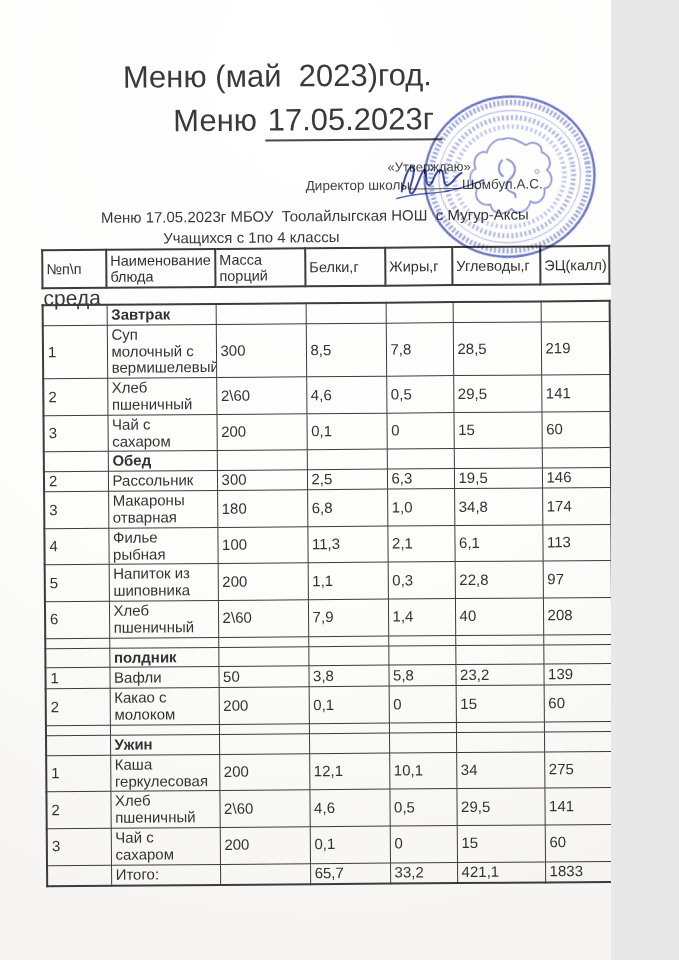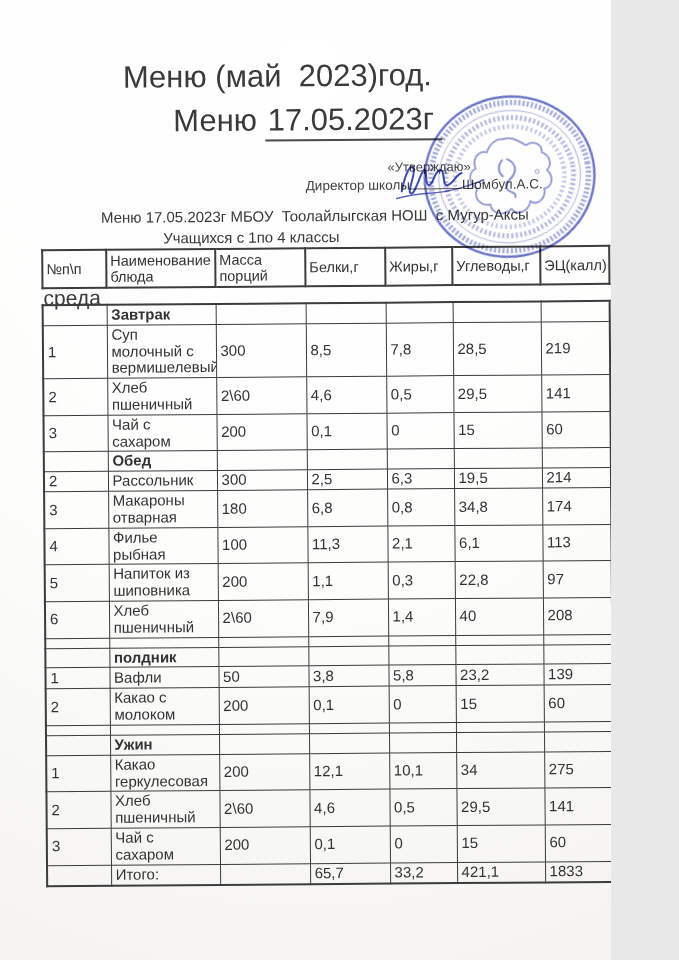--- a/index.html
+++ b/index.html
@@ -140,28 +140,28 @@
             <td></td>
             <td></td>
           </tr>
           <tr class="row-item" style="height: 20px;">
             <td>2</td>
             <td>Рассольник</td>
             <td>300</td>
             <td>2,5</td>
             <td>6,3</td>
             <td>19,5</td>
-            <td>214</td>
+            <td>146</td>
           </tr>
           <tr class="row-item" style="height: 33px;">
             <td>3</td>
             <td>Макароны отварная</td>
             <td>180</td>
             <td>6,8</td>
-            <td>0,8</td>
+            <td>1,0</td>
             <td>34,8</td>
             <td>174</td>
           </tr>
           <tr class="row-item" style="height: 20px;">
             <td>4</td>
             <td>Филье рыбная</td>
             <td>100</td>
             <td>11,3</td>
             <td>2,1</td>
             <td>6,1</td>
@@ -234,21 +234,21 @@
             <td></td>
             <td>Ужин</td>
             <td></td>
             <td></td>
             <td></td>
             <td></td>
             <td></td>
           </tr>
           <tr class="row-item" style="height: 36px;">
             <td>1</td>
-            <td>Какао геркулесовая</td>
+            <td>Каша геркулесовая</td>
             <td>200</td>
             <td>12,1</td>
             <td>10,1</td>
             <td>34</td>
             <td>275</td>
           </tr>
           <tr class="row-item" style="height: 35px;">
             <td>2</td>
             <td>Хлеб пшеничный</td>
             <td>2\60</td>

